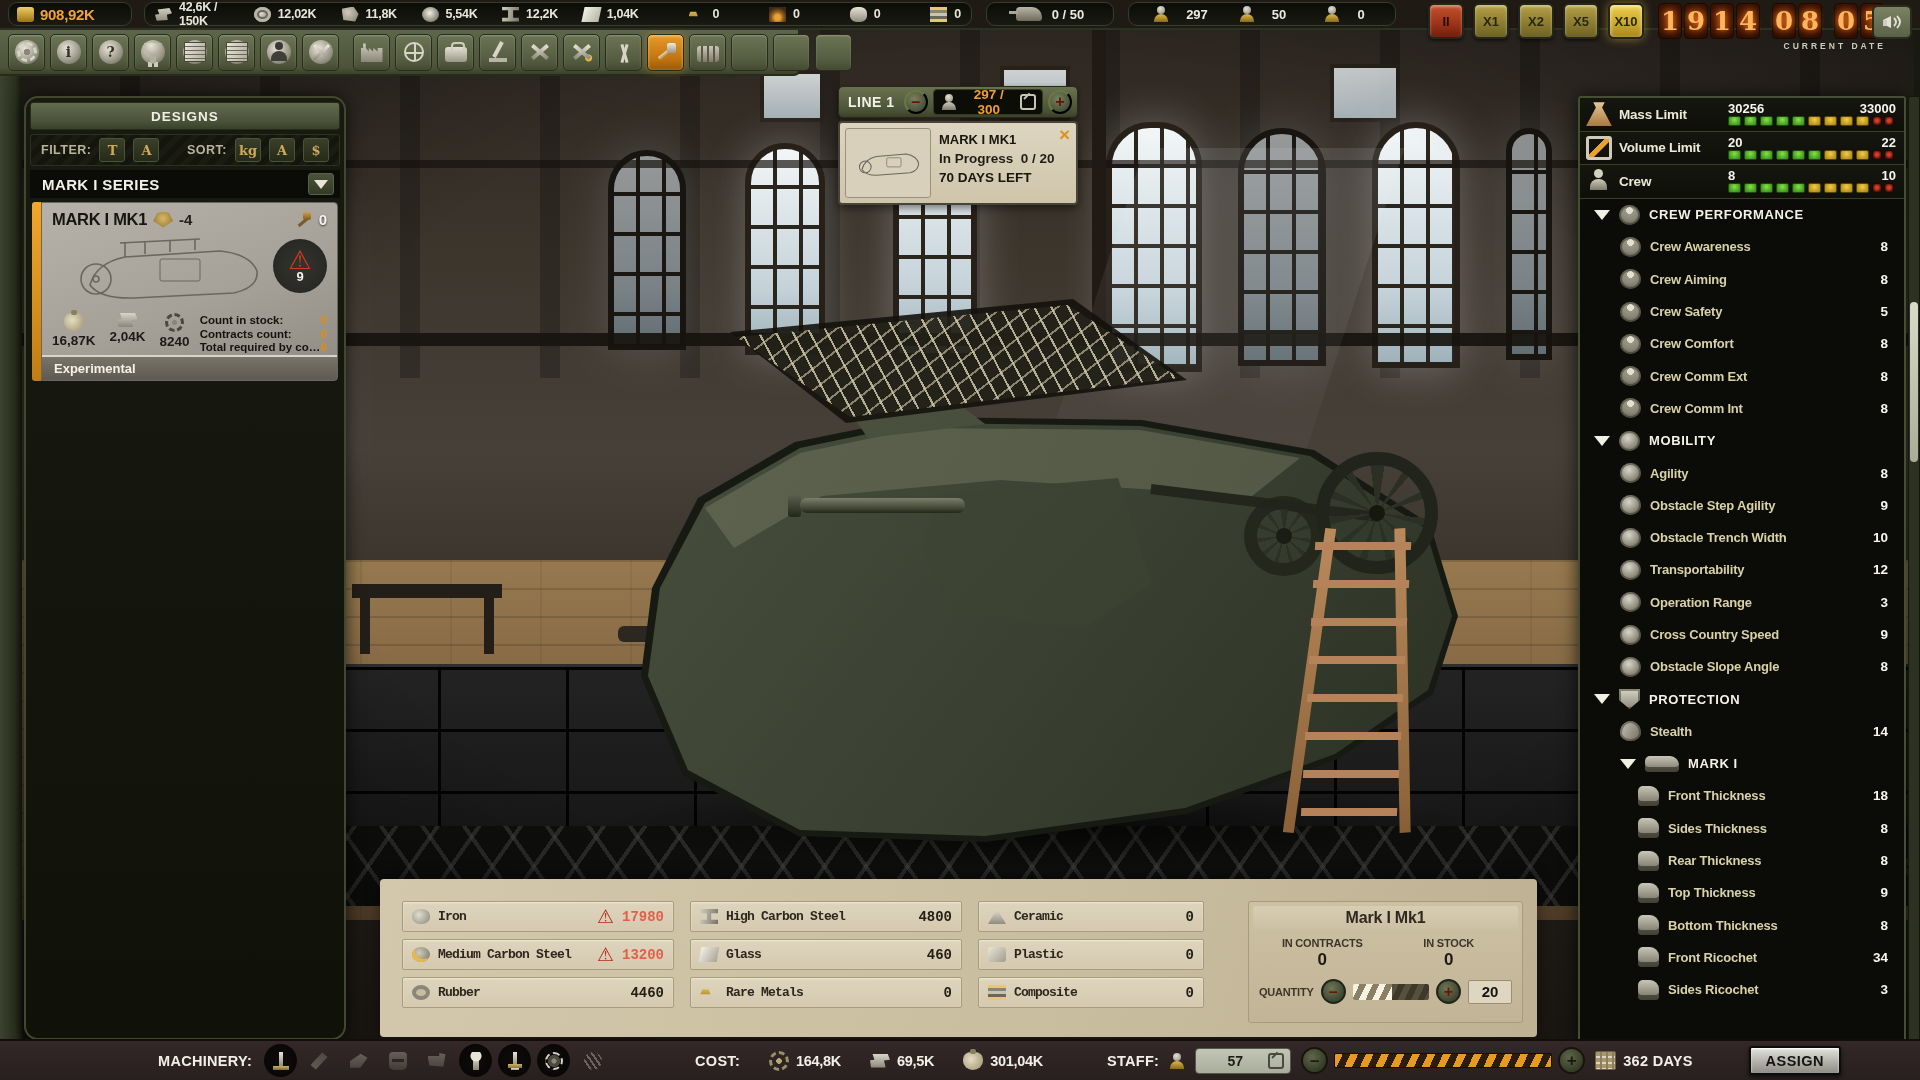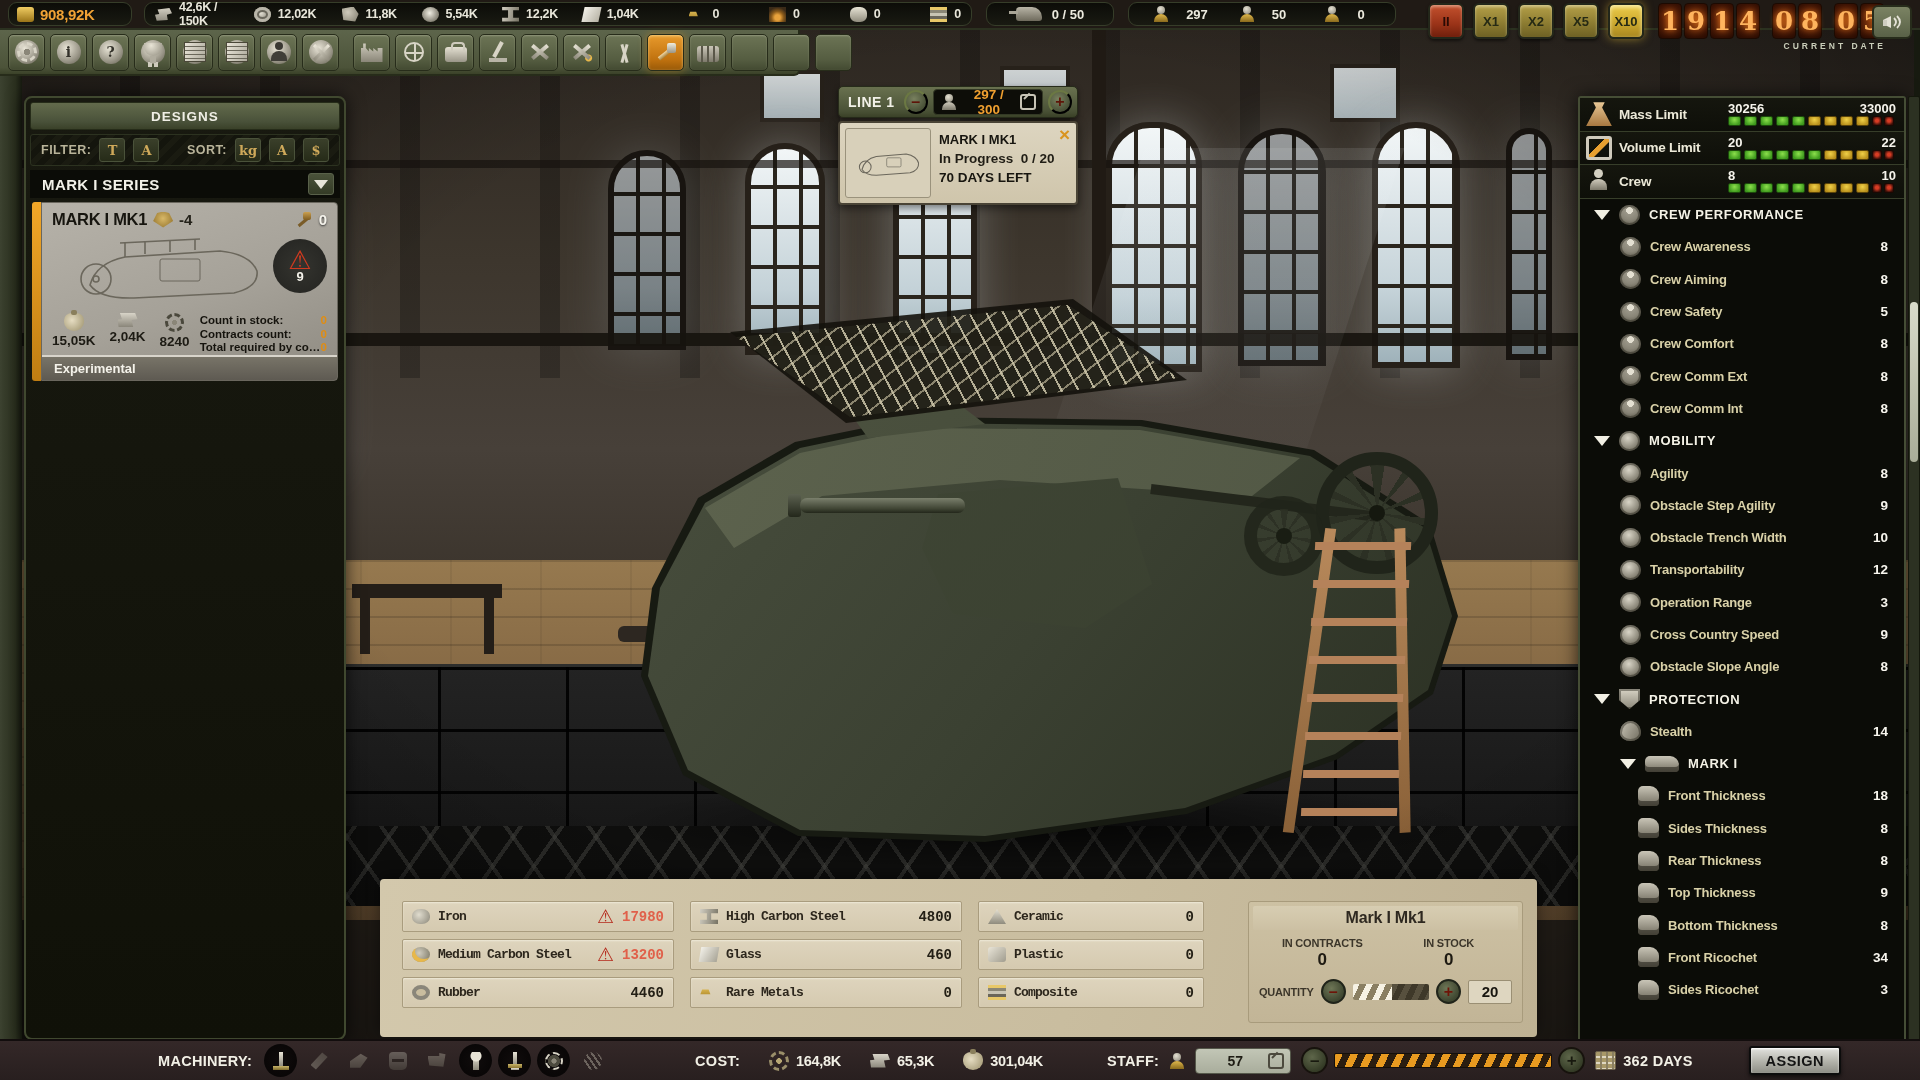--- a/index.html
+++ b/index.html
@@ -152,21 +152,21 @@
   [data-name="workshop-tools-icon"] .mi::after,[data-name="repair-icon"] .mi::after{transform:rotate(-50deg)}
   [data-name="repair-icon"] .mi{background:radial-gradient(circle at 80% 80%,#e8b84a 3px,transparent 4px)}
   [data-name="design-icon"] .mi::before,[data-name="design-icon"] .mi::after{content:"";position:absolute;top:2px;left:10px;width:3px;height:19px;background:#d8d4c6}
   [data-name="design-icon"] .mi::before{transform:rotate(16deg)} [data-name="design-icon"] .mi::after{transform:rotate(-16deg)}
   [data-name="production-hammer-icon"] .mi::before{content:"";position:absolute;left:2px;top:9px;width:19px;height:4px;background:linear-gradient(#f0d8a8,#a8823c);transform:rotate(-38deg)}
   [data-name="production-hammer-icon"] .mi::after{content:"";position:absolute;left:12px;top:1px;width:9px;height:10px;border-radius:2px;background:linear-gradient(#f0ecdc,#9a9688)}
   [data-name="engines-icon"] .mi{background:linear-gradient(#cac6b8,#7e7a6c);border-radius:3px;height:16px;margin-top:3px;
      background-image:repeating-linear-gradient(to right,transparent 0 4px,#5a5749 4px 6px),linear-gradient(#cac6b8,#7e7a6c)}
   
   .designs{position:absolute;left:24px;top:96px;width:322px;height:944px;z-index:20;
-     background:linear-gradient(#181910,#101108);border:2px solid #40482f;border-radius:8px;box-shadow:0 0 18px rgba(0,0,0,.7)}
+     background:linear-gradient(#181910,#101108);border:2px solid #40482f;border-radius:14px;box-shadow:0 0 18px rgba(0,0,0,.7)}
   .designs-hdr{margin:4px;height:28px;border:1px solid #262c19;border-radius:3px;display:flex;align-items:center;justify-content:center;
      background:linear-gradient(#636b4c,#4a523a 70%,#3a4129);color:#f0efe6;font-weight:bold;font-size:13.5px;letter-spacing:1px}
   .filterbar{margin:2px 4px;height:32px;border:1px solid #2c3220;border-radius:3px;display:flex;align-items:center;gap:8px;padding:0 10px;
      background:repeating-linear-gradient(135deg,#14150d 0 6px,#1a1b11 6px 12px)}
   .fs-label{color:#b9b49a;font-weight:bold;font-size:12.5px;letter-spacing:.5px}
   .fs-btn{width:26px;height:24px;border-radius:3px;background:linear-gradient(#3a3f2a,#262b18);border:1px solid #4a523a;cursor:pointer;
      display:flex;align-items:center;justify-content:center;color:#cfa95a;font-weight:bold;font-size:13px;font-family:"DejaVu Serif",serif}
   .fs-gap{flex:1}
   .series-hdr{margin:4px 4px 0 4px;height:28px;display:flex;align-items:center;background:#0b0c07;padding:0 6px 0 12px}
   .series-title{color:#f2f1e8;font-weight:bold;font-size:15px;letter-spacing:.4px;flex:1}
@@ -661,21 +661,21 @@
           </svg>
           <div class="warn-circ" data-name="design-warning-badge">
             <span class="warn-tri" data-name="warning-icon">⚠</span>
             <span class="warn-num" data-name="warning-count">9</span>
           </div>
         </div>
         <div class="card-stats">
           <div class="cs-left">
             <div class="cs-item">
                 <span class="bag" data-name="cost-moneybag-icon"></span>
-                <span class="cs-val" data-name="design-cost">15,05K</span>
+                <span class="cs-val" data-name="design-cost">16,87K</span>
               </div>
             <div class="cs-item">
                 <span class="ingot" data-name="steel-ingot-icon"></span>
                 <span class="cs-val" data-name="design-steel">2,04K</span>
               </div>
             <div class="cs-item">
                 <span class="gear" data-name="parts-gear-icon"></span>
                 <span class="cs-val" data-name="design-parts">8240</span>
               </div>
           </div>
@@ -1121,21 +1121,21 @@
         </span>
       </div>
     <div class="cost-group">
       <span class="bb-label" data-name="cost-label">COST:</span>
       <div class="cost-item" data-name="machines-cost">
         <span class="gear-sm" data-name="machines-cost-icon"></span>
         <span class="cost-val" data-name="machines-cost-value">164,8K</span>
       </div>
       <div class="cost-item" data-name="steel-cost">
         <span class="ingot" data-name="steel-cost-icon"></span>
-        <span class="cost-val" data-name="steel-cost-value">65,3K</span>
+        <span class="cost-val" data-name="steel-cost-value">69,5K</span>
       </div>
       <div class="cost-item" data-name="money-cost">
         <span class="bag" data-name="money-cost-icon"></span>
         <span class="cost-val" data-name="money-cost-value">301,04K</span>
       </div>
     </div>
     <div class="staff-group">
       <span class="bb-label" data-name="staff-label">STAFF:</span>
       <span class="bust gold" data-name="staff-worker-icon"></span>
       <div class="staff-input" data-name="staff-count-input">

